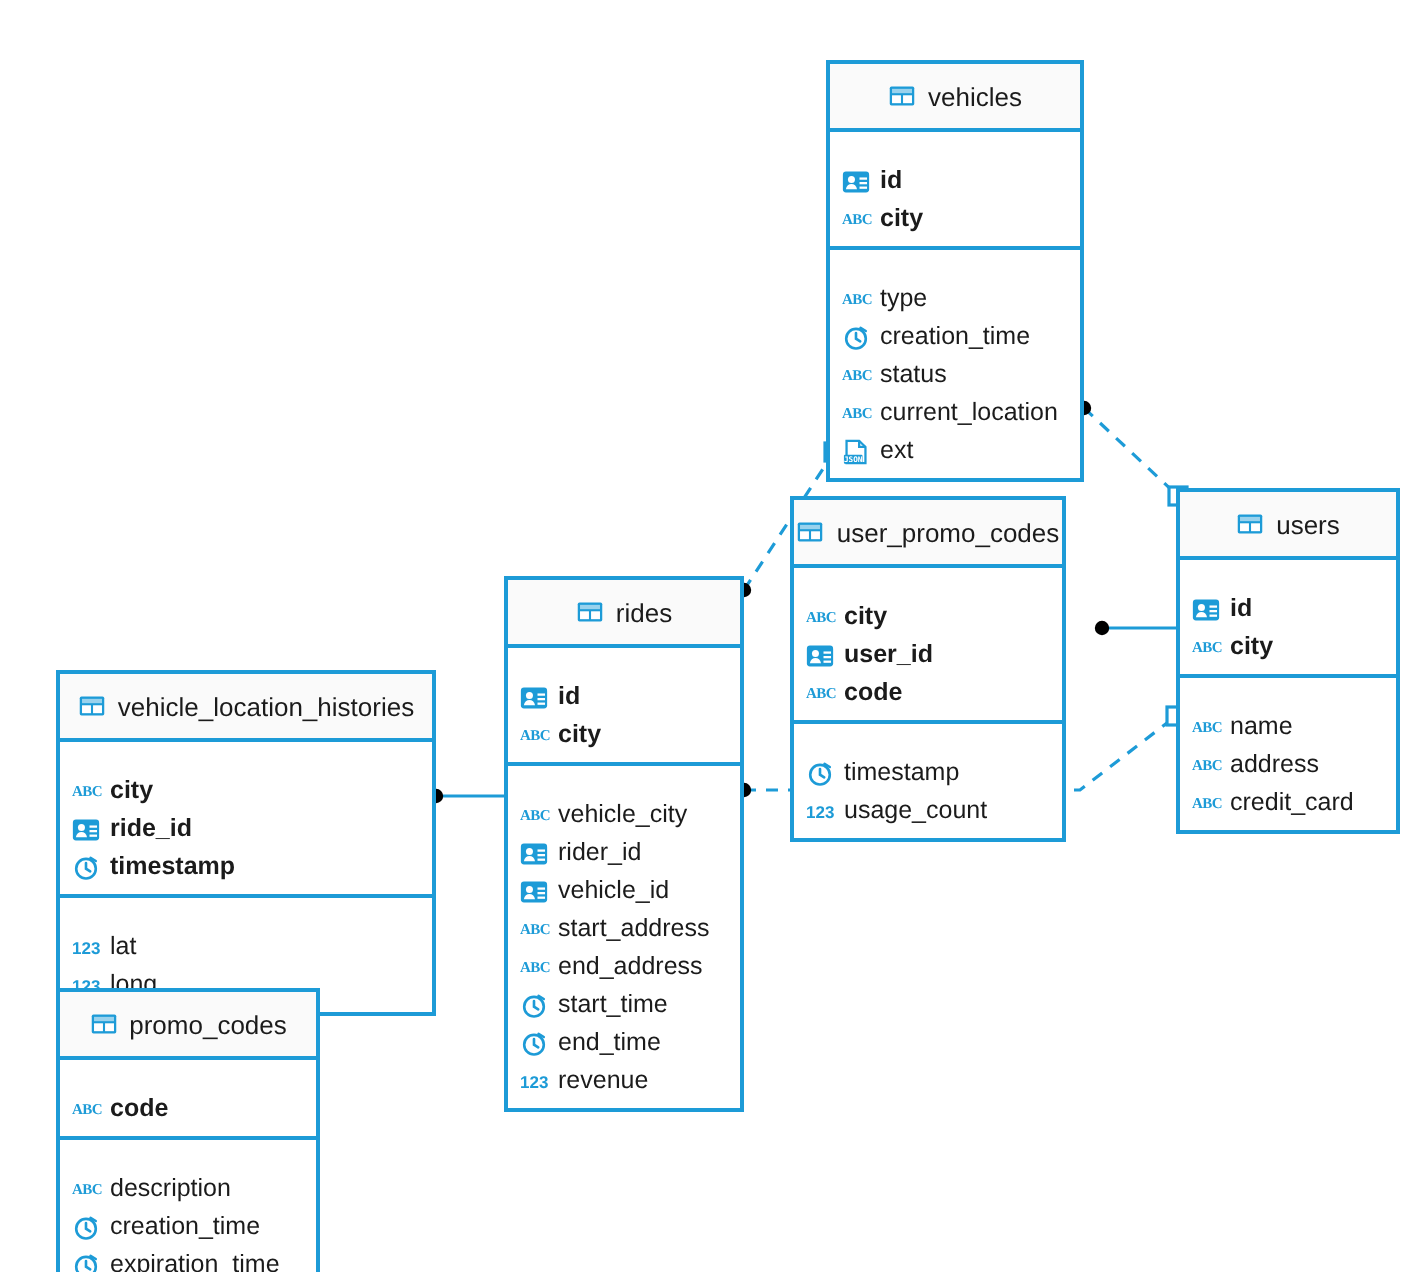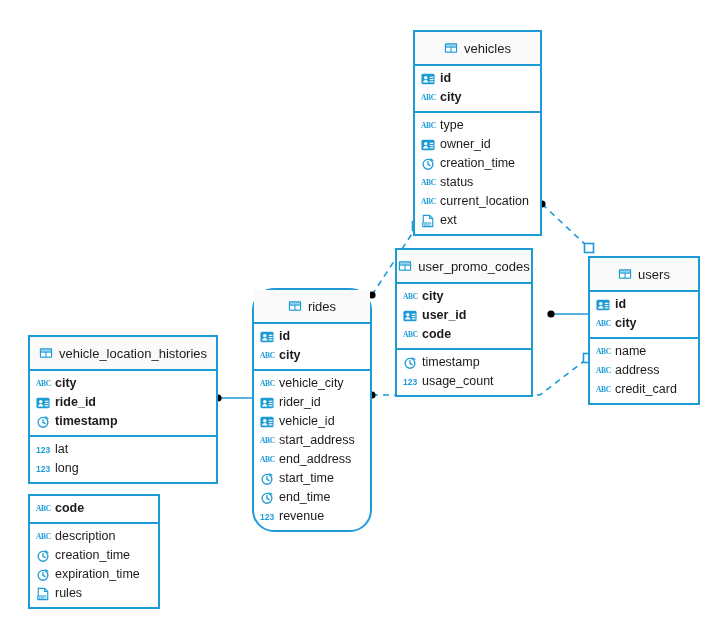--- a/index.html
+++ b/index.html
@@ -30,21 +30,21 @@
     align-items:center;
     justify-content:center;
     gap:6px;
     font-size:13px;
     color:#1b1b1b;
     padding:16px 8px;
     white-space:nowrap;
   }
   .tbl-section{
     box-sizing:border-box;
-    padding:3px 0 4px 0;
+    padding:15px 0 4px 0;
   }
   .tbl-section.pk{
     border-bottom:2px solid #1d9bd7;
   }
   .field-row{
     display:flex;
     align-items:center;
     gap:5px;
     height:19px;
     padding:0 6px;
@@ -144,33 +144,20 @@
           </div>
         </div>
         <div class="tbl-section">
           <div class="field-row">
             <span class="ico ico-abc">ABC</span>
             <span class="fname">type</span>
           </div>
           <div class="field-row">
             <span class="ico">
               <svg viewBox="0 0 16 16">
-                <rect x="0.5" y="2" width="15" height="12" rx="1.8" fill="#1d9bd7"></rect>
-                <circle cx="5.4" cy="6.6" r="2" fill="#ffffff"></circle>
-                <path d="M2.2 12.1c0.3-1.9 1.7-2.9 3.2-2.9s2.9 1 3.2 2.9z" fill="#ffffff"></path>
-                <rect x="10" y="5.4" width="4.3" height="1.3" fill="#ffffff"></rect>
-                <rect x="10" y="8" width="4.3" height="1.3" fill="#ffffff"></rect>
-                <rect x="10" y="10.6" width="4.3" height="1.3" fill="#ffffff"></rect>
-              </svg>
-            </span>
-            <span class="fname">owner_id</span>
-          </div>
-          <div class="field-row">
-            <span class="ico">
-              <svg viewBox="0 0 16 16">
                 <circle cx="8" cy="8.4" r="5.6" fill="none" stroke="#1d9bd7" stroke-width="1.5"></circle>
                 <path d="M8 5.2 V8.4 L10.4 9.9" fill="none" stroke="#1d9bd7" stroke-width="1.5" stroke-linecap="round"></path>
                 <path d="M10.6 2.1 L13.6 4.0" fill="none" stroke="#1d9bd7" stroke-width="1.4" stroke-linecap="round"></path>
               </svg>
             </span>
             <span class="fname">creation_time</span>
           </div>
           <div class="field-row">
             <span class="ico ico-abc">ABC</span>
             <span class="fname">status</span>
@@ -237,21 +224,21 @@
               </svg>
             </span>
             <span class="fname">timestamp</span>
           </div>
           <div class="field-row">
             <span class="ico ico-123">123</span>
             <span class="fname">usage_count</span>
           </div>
         </div>
       </div>
-      <div class="table-node" style="left: 588px; top: 256px; width: 112px;">
+      <div class="table-node" style="left: 588px; top: 244px; width: 112px;">
         <div class="tbl-header">
           <span class="ico">
             <svg viewBox="0 0 16 16">
               <rect x="1" y="2.6" width="14" height="10.8" rx="1" fill="#1d9bd7"></rect>
               <rect x="2.3" y="3.9" width="11.4" height="2.5" fill="#ffffff" opacity="0.55"></rect>
               <rect x="2.3" y="7.6" width="5.1" height="4.5" fill="#ffffff"></rect>
               <rect x="8.6" y="7.6" width="5.1" height="4.5" fill="#ffffff"></rect>
             </svg>
           </span>
           <span>users</span>
@@ -283,21 +270,21 @@
           <div class="field-row">
             <span class="ico ico-abc">ABC</span>
             <span class="fname">address</span>
           </div>
           <div class="field-row">
             <span class="ico ico-abc">ABC</span>
             <span class="fname">credit_card</span>
           </div>
         </div>
       </div>
-      <div class="table-node" style="left: 252px; top: 288px; width: 120px; border-radius: 22px;">
+      <div class="table-node" style="left: 252px; top: 288px; width: 120px;">
         <div class="tbl-header">
           <span class="ico">
             <svg viewBox="0 0 16 16">
               <rect x="1" y="2.6" width="14" height="10.8" rx="1" fill="#1d9bd7"></rect>
               <rect x="2.3" y="3.9" width="11.4" height="2.5" fill="#ffffff" opacity="0.55"></rect>
               <rect x="2.3" y="7.6" width="5.1" height="4.5" fill="#ffffff"></rect>
               <rect x="8.6" y="7.6" width="5.1" height="4.5" fill="#ffffff"></rect>
             </svg>
           </span>
           <span>rides</span>
@@ -432,20 +419,31 @@
             <span class="ico ico-123">123</span>
             <span class="fname">lat</span>
           </div>
           <div class="field-row">
             <span class="ico ico-123">123</span>
             <span class="fname">long</span>
           </div>
         </div>
       </div>
       <div class="table-node" style="left: 28px; top: 494px; width: 132px;">
+        <div class="tbl-header">
+          <span class="ico">
+            <svg viewBox="0 0 16 16">
+              <rect x="1" y="2.6" width="14" height="10.8" rx="1" fill="#1d9bd7"></rect>
+              <rect x="2.3" y="3.9" width="11.4" height="2.5" fill="#ffffff" opacity="0.55"></rect>
+              <rect x="2.3" y="7.6" width="5.1" height="4.5" fill="#ffffff"></rect>
+              <rect x="8.6" y="7.6" width="5.1" height="4.5" fill="#ffffff"></rect>
+            </svg>
+          </span>
+          <span>promo_codes</span>
+        </div>
         <div class="tbl-section pk">
           <div class="field-row bold">
             <span class="ico ico-abc">ABC</span>
             <span class="fname">code</span>
           </div>
         </div>
         <div class="tbl-section">
           <div class="field-row">
             <span class="ico ico-abc">ABC</span>
             <span class="fname">description</span>

